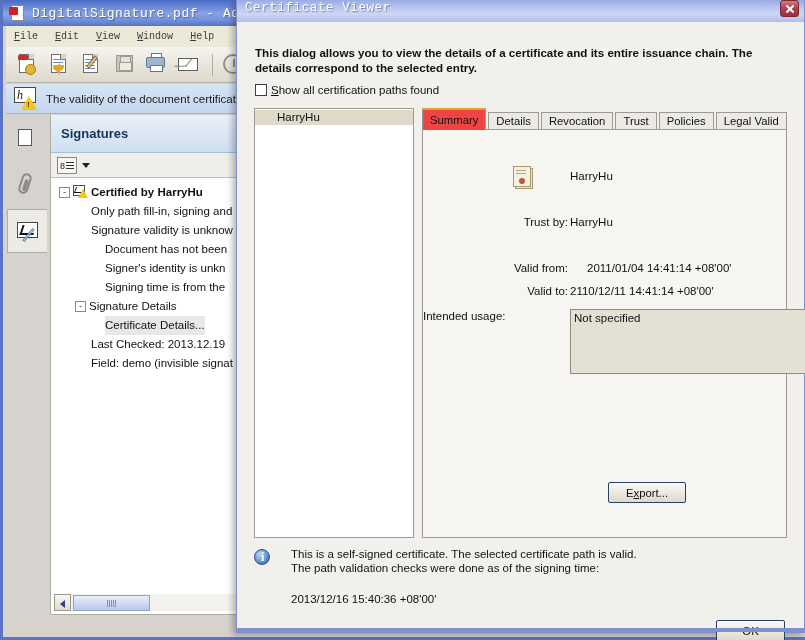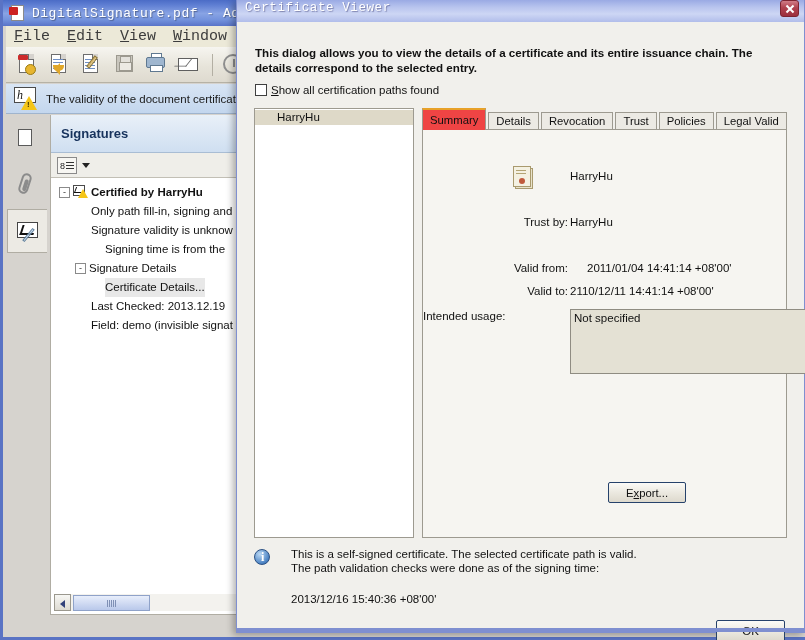--- a/index.html
+++ b/index.html
@@ -19,21 +19,21 @@
     display:flex;align-items:center;}
   #acro-titlebar .ico{width:18px;height:16px;margin:0 5px 0 6px;position:relative;flex:none;}
   #acro-titlebar .ico:before{content:"";position:absolute;left:2px;top:0;width:13px;height:16px;
     background:#fff;border:1px solid #8a8a8a;box-sizing:border-box;}
   #acro-titlebar .ico:after{content:"";position:absolute;left:0;top:2px;width:9px;height:8px;background:#cc2222;border-radius:1px;}
   #acro-title{font-family:"Liberation Mono","DejaVu Sans Mono",monospace;font-size:13px;
     color:#ffffff;letter-spacing:.5px;white-space:nowrap;text-shadow:1px 1px 1px rgba(0,0,0,.35);}
 
   #menubar{position:absolute;left:3px;top:26px;width:799px;height:21px;background:#ece9d8;
     display:flex;align-items:center;padding-left:8px;box-sizing:border-box;}
-  #menubar .mi{font-family:"Liberation Mono","DejaVu Sans Mono",monospace;font-size:15px;color:#3c3c3c;margin-right:17px;white-space:nowrap;}
+  #menubar .mi{font-family:"Liberation Mono","DejaVu Sans Mono",monospace;font-size:10px;color:#3c3c3c;margin-right:17px;white-space:nowrap;}
   #menubar .mi u{text-decoration:underline;}
 
   #toolbar{position:absolute;left:3px;top:47px;width:799px;height:36px;
     background:linear-gradient(180deg,#f6f5f0 0%,#e7e4da 55%,#dedacf 100%);
     border-bottom:1px solid #b6b2a6;display:flex;align-items:center;padding-left:8px;box-sizing:border-box;}
   .tb-btn{width:29px;height:29px;margin-right:3px;position:relative;flex:none;}
   .tb-sep{width:1px;height:22px;background:#b3afa3;margin:0 6px;flex:none;}
 
   
   .g-doc{position:absolute;left:5px;top:4px;width:15px;height:19px;background:#fff;border:1px solid #6d6d6d;box-sizing:border-box;}
@@ -271,20 +271,26 @@
             </span>
           <span class="lbl">Certified by HarryHu</span>
         </div>
         <div class="node" style="padding-left:36px">
           <span class="lbl">Only path fill-in, signing and</span>
         </div>
         <div class="node" style="padding-left:36px">
           <span class="lbl">Signature validity is unknow</span>
         </div>
         <div class="node" style="padding-left:50px">
+          <span class="lbl">Document has not been</span>
+        </div>
+        <div class="node" style="padding-left:50px">
+          <span class="lbl">Signer's identity is unkn</span>
+        </div>
+        <div class="node" style="padding-left:50px">
           <span class="lbl">Signing time is from the</span>
         </div>
         <div class="node" style="padding-left:20px">
           <span class="tw">-</span>
           <span class="lbl">Signature Details</span>
         </div>
         <div class="node" style="padding-left:50px">
           <span class="lbl sel">Certificate Details...</span>
         </div>
         <div class="node" style="padding-left:36px">

